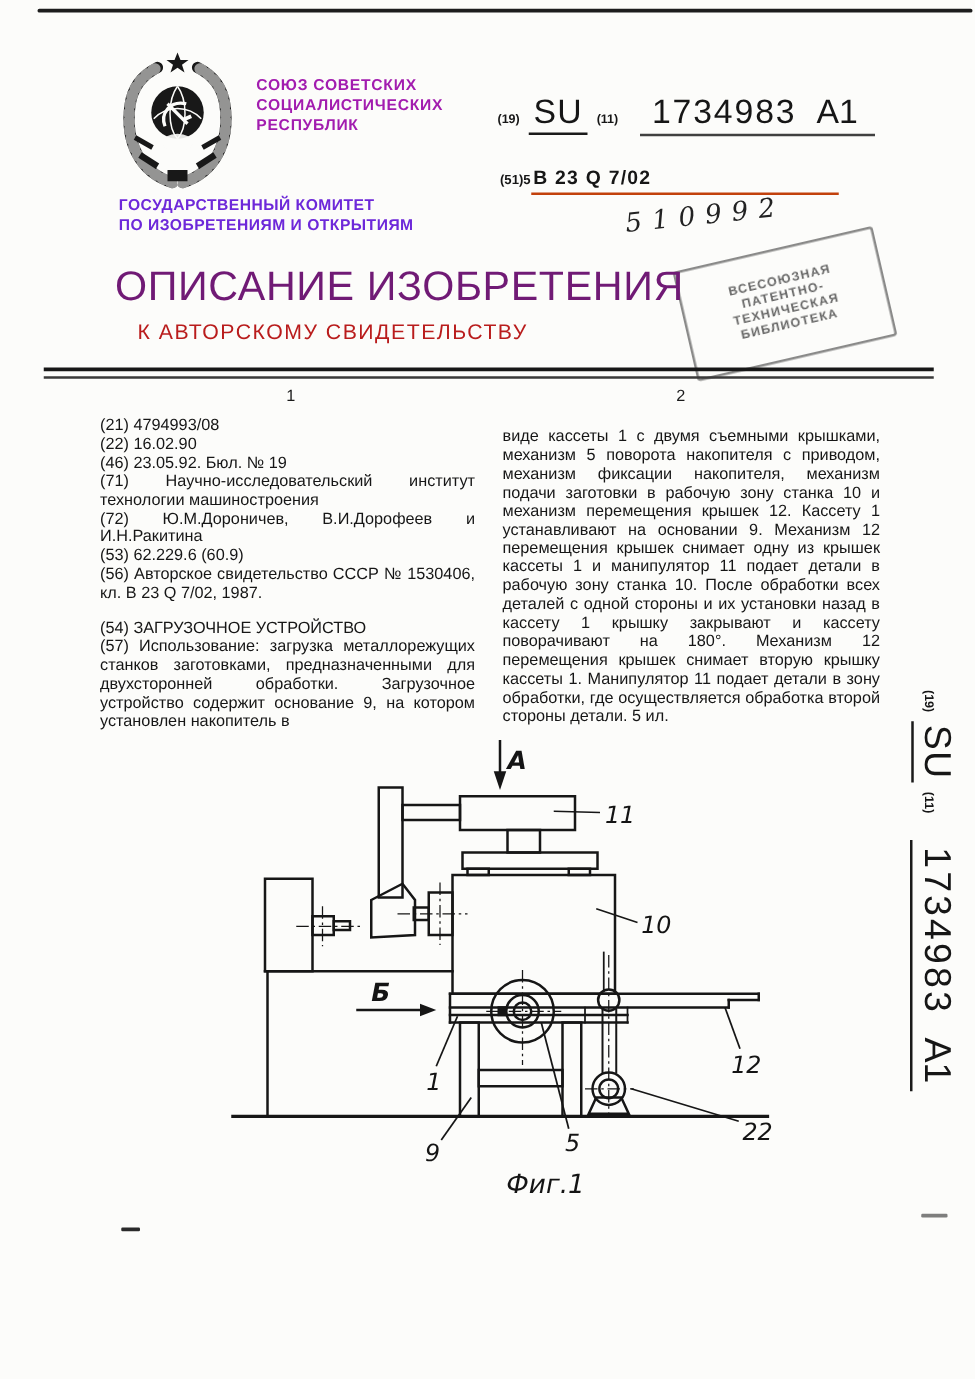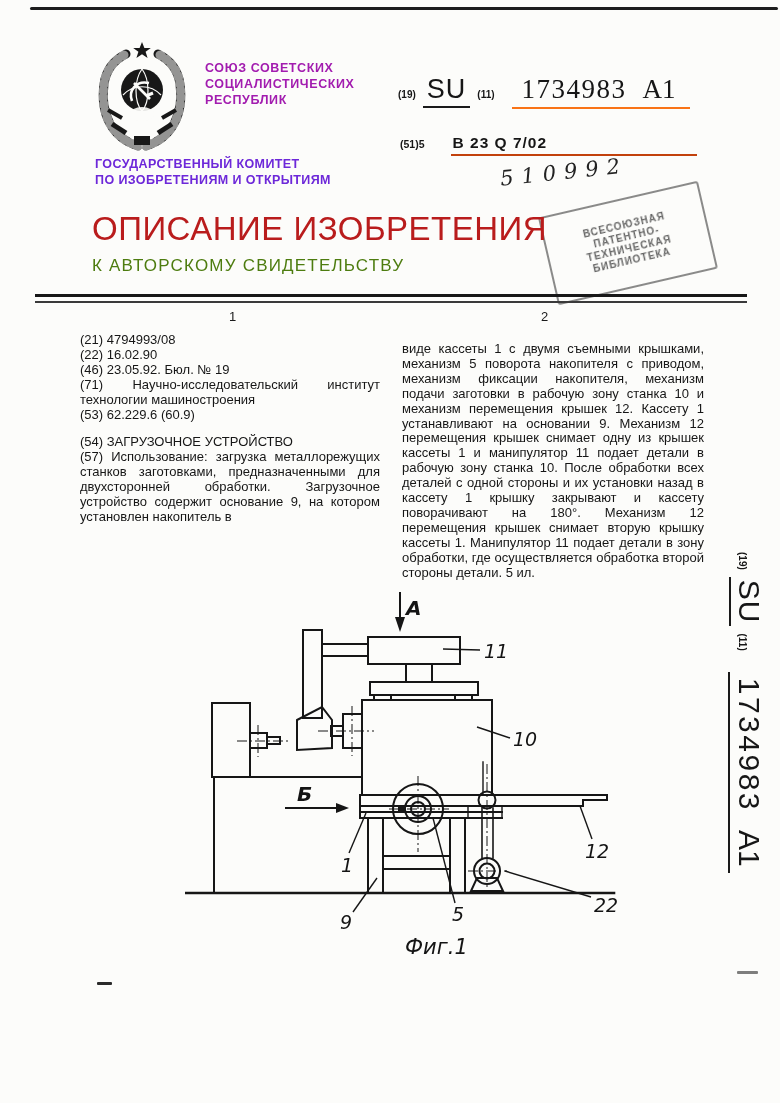--- a/index.html
+++ b/index.html
@@ -11,37 +11,37 @@
   }
   .abs{position:absolute;}
   
   .top-edge{left:30px;top:7px;width:748px;height:3px;background:#1d1d1d;border-radius:2px;}
   
   .country{left:205px;top:60px;font-size:12.5px;line-height:16px;letter-spacing:.6px;font-weight:700;color:#a21caf;}
   .committee{left:95px;top:157px;font-size:12.5px;line-height:15.5px;letter-spacing:.4px;font-weight:700;color:#6d28d9;}
   .pubrow{left:398px;top:74px;display:flex;align-items:baseline;gap:7px;}
   .pubrow .tiny{font-size:10px;font-weight:700;}
   .pub-su{font-size:27px;letter-spacing:1px;border-bottom:2.5px solid #1a1a1a;padding:0 4px 1px 4px;}
-  .pub-num-wrap{border-bottom:2px solid #f97316;padding:0 14px 2px 10px;margin-left:10px;font-family:Liberation Serif, serif;}
+  .pub-num-wrap{border-bottom:2px solid #404040;padding:0 14px 2px 10px;margin-left:10px;}
   .pub-num-wrap .num{font-size:27px;letter-spacing:1.5px;}
   .pub-num-wrap .kind{font-size:27px;margin-left:16px;}
-  .ipcrow{left:400px;top:134px;display:flex;align-items:baseline;gap:26px;}
+  .ipcrow{left:400px;top:134px;display:flex;align-items:baseline;gap:0;}
   .ipcrow .tiny{font-size:10.5px;font-weight:700;}
   .ipc-class{font-size:15.5px;letter-spacing:1px;font-weight:700;border-bottom:2px solid #c2410c;padding:0 150px 2px 2px;}
   
   .handwritten{left:500px;top:160px;transform:rotate(-6deg);
     font-family:"DejaVu Serif", serif;font-style:italic;font-size:21px;letter-spacing:8px;color:#222;}
   .stamp{left:546px;top:198px;width:160px;height:86px;transform:rotate(-13deg);
     border:2.5px solid rgba(25,25,25,.7);border-radius:3px;
     display:flex;flex-direction:column;align-items:center;justify-content:center;
     font-size:10px;font-weight:700;letter-spacing:1px;color:#2c2c2c;
     filter:blur(.6px);opacity:.72;line-height:12px;}
   
-  .title-main{left:92px;top:210px;font-size:33px;letter-spacing:.5px;color:#b91c1c;}
-  .title-sub{left:92px;top:256px;font-size:17px;letter-spacing:1.2px;color:#4d7c0f;}
+  .title-main{left:92px;top:210px;font-size:33px;letter-spacing:.5px;color:#701a75;}
+  .title-sub{left:110px;top:256px;font-size:17px;letter-spacing:1.2px;color:#b91c1c;}
   .rule-thick{left:35px;top:294px;width:712px;height:3px;background:#171717;}
   .rule-thin{left:35px;top:301px;width:712px;height:1.5px;background:#3a3a3a;}
   .colnum{font-size:13px;color:#1a1a1a;}
   
   .col{font-size:13px;line-height:14.9px;text-align:justify;color:#161616;}
   .col-left{left:80px;top:333px;width:300px;}
   .col-right{left:402px;top:342px;width:302px;}
   .biblio-item{text-align:justify;}
   .tag54{margin-top:13px;font-weight:400;}
   
@@ -132,21 +132,23 @@
 <div class="abs rule-thin"></div>
 
 <div class="abs colnum" style="left:229px;top:309px">1</div>
 <div class="abs colnum" style="left:541px;top:309px">2</div>
 
 <div class="abs col col-left">
   <div class="biblio-item">(21) 4794993/08</div>
   <div class="biblio-item">(22) 16.02.90</div>
   <div class="biblio-item">(46) 23.05.92. Бюл. № 19</div>
   <div class="biblio-item">(71) Научно-исследовательский институт технологии машиностроения</div>
+  <div class="biblio-item">(72) Ю.М.Дороничев, В.И.Дорофеев и И.Н.Ракитина</div>
   <div class="biblio-item">(53) 62.229.6 (60.9)</div>
+  <div class="biblio-item">(56) Авторское свидетельство СССР № 1530406, кл. B 23 Q 7/02, 1987.</div>
   <div class="tag54">(54) ЗАГРУЗОЧНОЕ УСТРОЙСТВО</div>
   <div>(57) Использование: загрузка металлорежущих станков заготовками, предназначенными для двухсторонней обработки. Загрузочное устройство содержит основание 9, на котором установлен накопитель в</div>
 </div>
 
 <div class="abs col col-right">
   <div>виде кассеты 1 с двумя съемными крышками, механизм 5 поворота накопителя с приводом, механизм фиксации накопителя, механизм подачи заготовки в рабочую зону станка 10 и механизм перемещения крышек 12. Кассету 1 устанавливают на основании 9. Механизм 12 перемещения крышек снимает одну из крышек кассеты 1 и манипулятор 11 подает детали в рабочую зону станка 10. После обработки всех деталей с одной стороны и их установки назад в кассету 1 крышку закрывают и кассету поворачивают на 180°. Механизм 12 перемещения крышек снимает вторую крышку кассеты 1. Манипулятор 11 подает детали в зону обработки, где осуществляется обработка второй стороны детали. 5 ил.</div>
 </div>
 
 <svg class="abs fig-svg" viewBox="185 585 490 385">
   <g fill="none" stroke="#161616" stroke-width="2" stroke-linecap="square">

